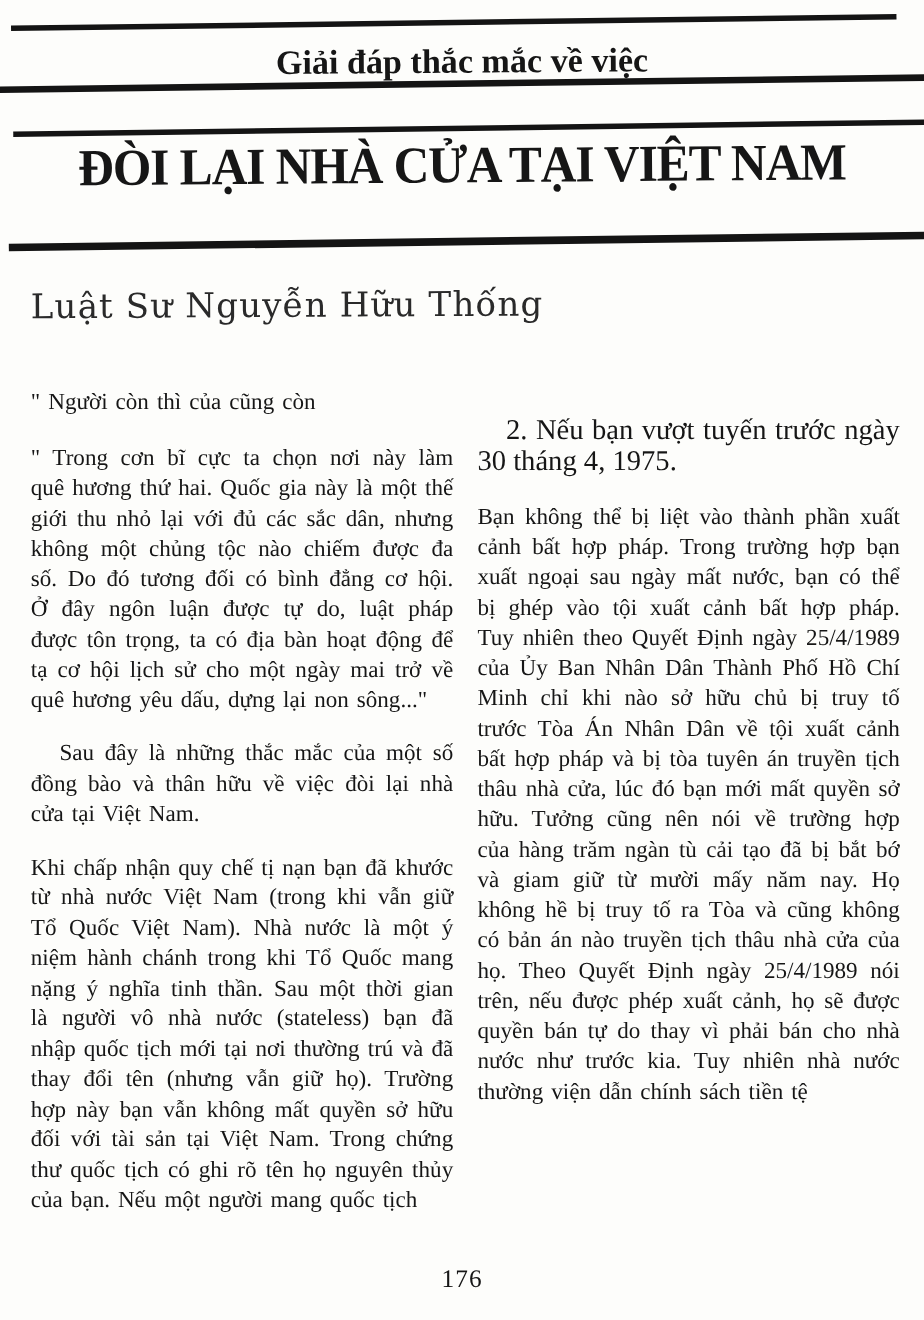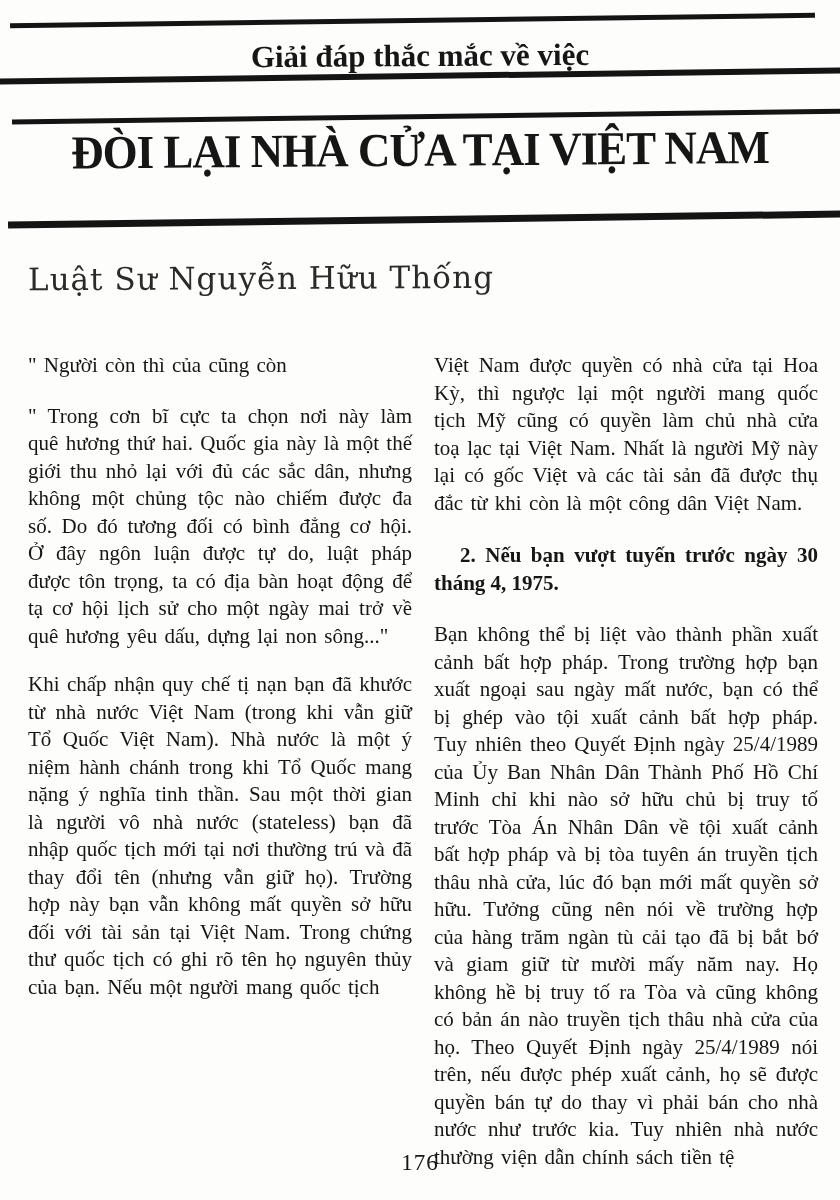--- a/index.html
+++ b/index.html
@@ -44,22 +44,22 @@
   .columns{
     position:absolute;top:352px;left:28px;
     width:790px;
     display:flex;gap:22px;
   }
   .col{width:384px;font-size:21px;line-height:27.5px;text-align:justify;}
   .col p{margin:0 0 21px 0;word-spacing:2px;}
   .col p.quote-line{margin-bottom:23px;}
   .col h2{
     margin:25px 0 24px 0;
-    font-size:21px;line-height:27.5px;
-    font-weight:bold;text-indent:26px;
+    font-size:26px;line-height:27.5px;
+    font-weight:normal;text-indent:26px;
   }
   .col .indent{text-indent:26px;}
   .folio{
     position:absolute;top:1150px;left:0;width:100%;
     text-align:center;font-size:23px;letter-spacing:1px;
   }
 </style>
 </head>
 <body>
 
@@ -76,25 +76,25 @@
 
   <div class="rule rule-4"></div>
 
   <div class="author">Luật Sư Nguyễn Hữu Thống</div>
 
   <div class="columns">
 
     <div class="col">
       <p class="quote-line">" Người còn thì của cũng còn</p>
       <p>" Trong cơn bĩ cực ta chọn nơi này làm quê hương thứ hai. Quốc gia này là một thế giới thu nhỏ lại với đủ các sắc dân, nhưng không một chủng tộc nào chiếm được đa số. Do đó tương đối có bình đẳng cơ hội. Ở đây ngôn luận được tự do, luật pháp được tôn trọng, ta có địa bàn hoạt động để tạ cơ hội lịch sử cho một ngày mai trở về quê hương yêu dấu, dựng lại non sông..."</p>
+      <p class="indent">Sau đây là những thắc mắc của một số đồng bào và thân hữu về việc đòi lại nhà cửa tại Việt Nam.</p>
       <p>Khi chấp nhận quy chế tị nạn bạn đã khước từ nhà nước Việt Nam (trong khi vẫn giữ Tổ Quốc Việt Nam). Nhà nước là một ý niệm hành chánh trong khi Tổ Quốc mang nặng ý nghĩa tinh thần. Sau một thời gian là người vô nhà nước (stateless) bạn đã nhập quốc tịch mới tại nơi thường trú và đã thay đổi tên (nhưng vẫn giữ họ). Trường hợp này bạn vẫn không mất quyền sở hữu đối với tài sản tại Việt Nam. Trong chứng thư quốc tịch có ghi rõ tên họ nguyên thủy của bạn. Nếu một người mang quốc tịch</p>
     </div>
 
     <div class="col">
-      <p>Việt Nam được quyền có nhà cửa tại Hoa Kỳ, thì ngược lại một người mang quốc tịch Mỹ cũng có quyền làm chủ nhà cửa toạ lạc tại Việt Nam. Nhất là người Mỹ này lại có gốc Việt và các tài sản đã được thụ đắc từ khi còn là một công dân Việt Nam.</p>
       <h2>2. Nếu bạn vượt tuyến trước ngày 30 tháng 4, 1975.</h2>
       <p>Bạn không thể bị liệt vào thành phần xuất cảnh bất hợp pháp. Trong trường hợp bạn xuất ngoại sau ngày mất nước, bạn có thể bị ghép vào tội xuất cảnh bất hợp pháp. Tuy nhiên theo Quyết Định ngày 25/4/1989 của Ủy Ban Nhân Dân Thành Phố Hồ Chí Minh chỉ khi nào sở hữu chủ bị truy tố trước Tòa Án Nhân Dân về tội xuất cảnh bất hợp pháp và bị tòa tuyên án truyền tịch thâu nhà cửa, lúc đó bạn mới mất quyền sở hữu. Tưởng cũng nên nói về trường hợp của hàng trăm ngàn tù cải tạo đã bị bắt bớ và giam giữ từ mười mấy năm nay. Họ không hề bị truy tố ra Tòa và cũng không có bản án nào truyền tịch thâu nhà cửa của họ. Theo Quyết Định ngày 25/4/1989 nói trên, nếu được phép xuất cảnh, họ sẽ được quyền bán tự do thay vì phải bán cho nhà nước như trước kia. Tuy nhiên nhà nước thường viện dẫn chính sách tiền tệ</p>
     </div>
 
   </div>
 
   <div class="folio">176</div>
 
 </div>
 

